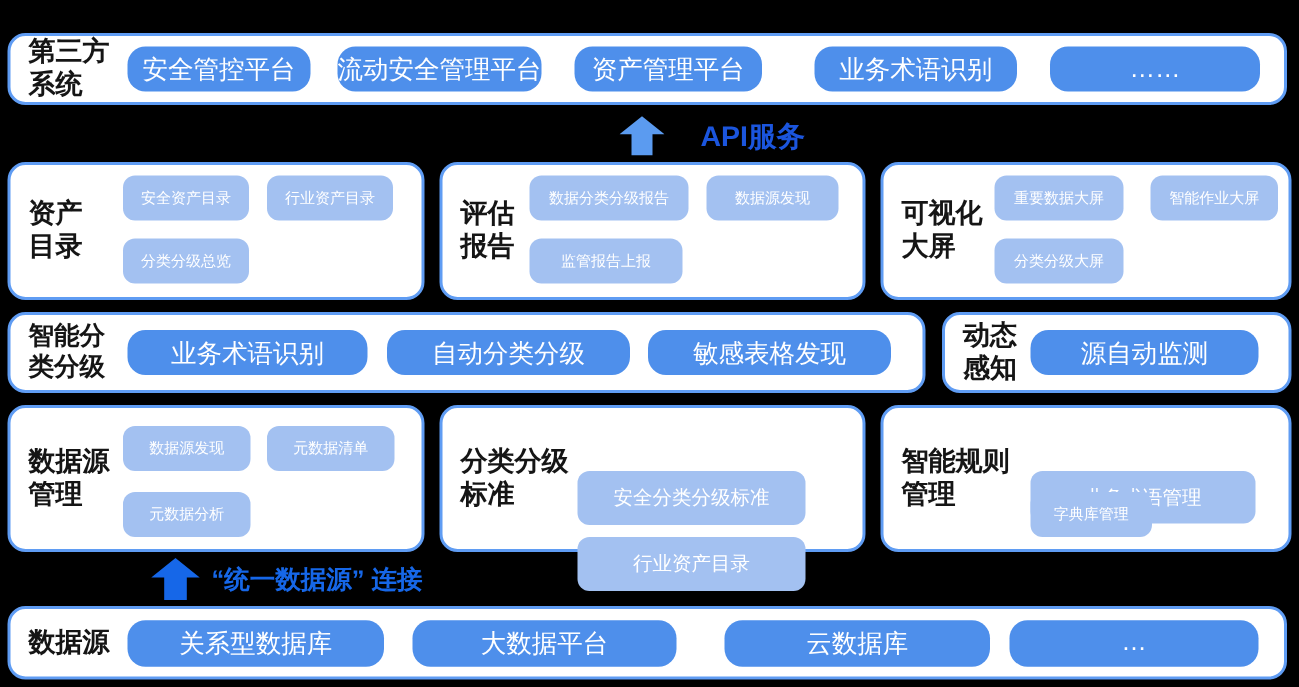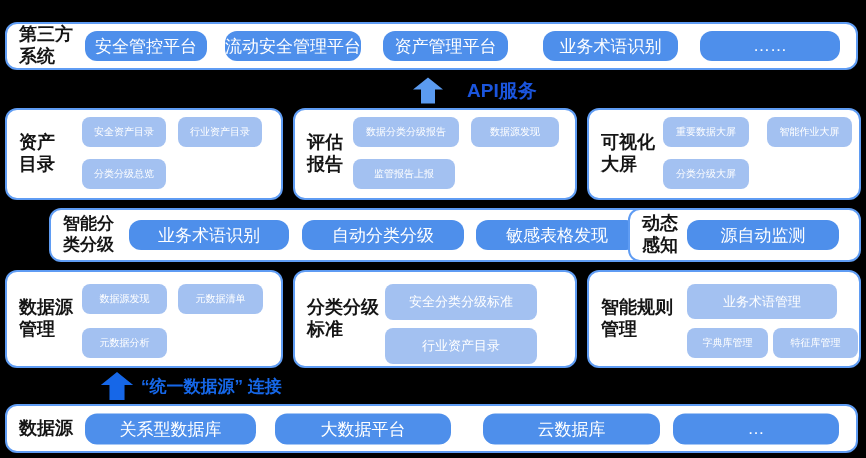--- a/index.html
+++ b/index.html
@@ -32,29 +32,29 @@
   .arrow-label{font-weight:700;white-space:nowrap;}
   .arrow-api svg{color:var(--api-arrow,#5B9BF0);}
   .arrow-api .arrow-label{color:var(--api-text,#1B55DD);font-size:19px;}
   .arrow-connect svg{color:var(--connect-arrow,#1667E8);}
   .arrow-connect .arrow-label{color:var(--connect-arrow,#1667E8);font-size:17px;}
 
   #p-third-party{left:5px;top:22px;width:853px;height:48px;}
   #p-asset-catalog{left:5px;top:108px;width:278px;height:92px;}
   #p-assessment{left:293px;top:108px;width:284px;height:92px;}
   #p-visualization{left:587px;top:108px;width:274px;height:92px;}
-  #p-intel-classify{left:5px;top:208px;width:612px;height:54px;margin-left:44px;}
+  #p-intel-classify{left:5px;top:208px;width:612px;height:54px;}
   #p-dynamic{left:628px;top:208px;width:233px;height:54px;}
   #p-ds-mgmt{left:5px;top:270px;width:278px;height:98px;}
   #p-standard{left:293px;top:270px;width:284px;height:98px;}
   #p-rule-mgmt{left:587px;top:270px;width:274px;height:98px;}
   #p-datasource{left:5px;top:404px;width:853px;height:49px;}
   #arrow-api{left:413px;top:77px;gap:24px;}
   #arrow-connect{left:100px;top:372px;}
-  #p-standard .btn.light,#p-rule-mgmt .btn.top{font-size:13px;}
+  #p-standard .btn.light,#p-rule-mgmt .btn.top{font-size:13px;margin-top:30px;}
 </style>
 </head>
 <body>
 
 <div class="canvas">
 
   <section class="panel" id="p-third-party">
     <h2 class="panel-title">第三方
 系统</h2>
     <div class="btn dark vc" style="left:78px;width:122px">安全管控平台</div>
@@ -122,21 +122,20 @@
 标准</h2>
     <div class="btn light" style="left:90px;top:12px;width:152px;height:36px">安全分类分级标准</div>
     <div class="btn light" style="left:90px;top:56px;width:152px;height:36px">行业资产目录</div>
   </section>
 
   <section class="panel" id="p-rule-mgmt">
     <h2 class="panel-title">智能规则
 管理</h2>
     <div class="btn light top" style="left:98px;top:12px;width:150px;height:35px">业务术语管理</div>
     <div class="btn light" style="left:98px;top:56px;width:81px">字典库管理</div>
-    <div class="btn light" style="left:184px;top:56px;width:85px">特征库管理</div>
   </section>
 
   <div class="arrow arrow-connect" id="arrow-connect">
     <svg width="34" height="28" viewBox="0 0 30 26">
       <polygon points="15,0 30,12 22,12 22,26 8,26 8,12 0,12" fill="currentColor"></polygon>
     </svg>
     <span class="arrow-label">“统一数据源” 连接</span>
   </div>
 
   <section class="panel" id="p-datasource">

